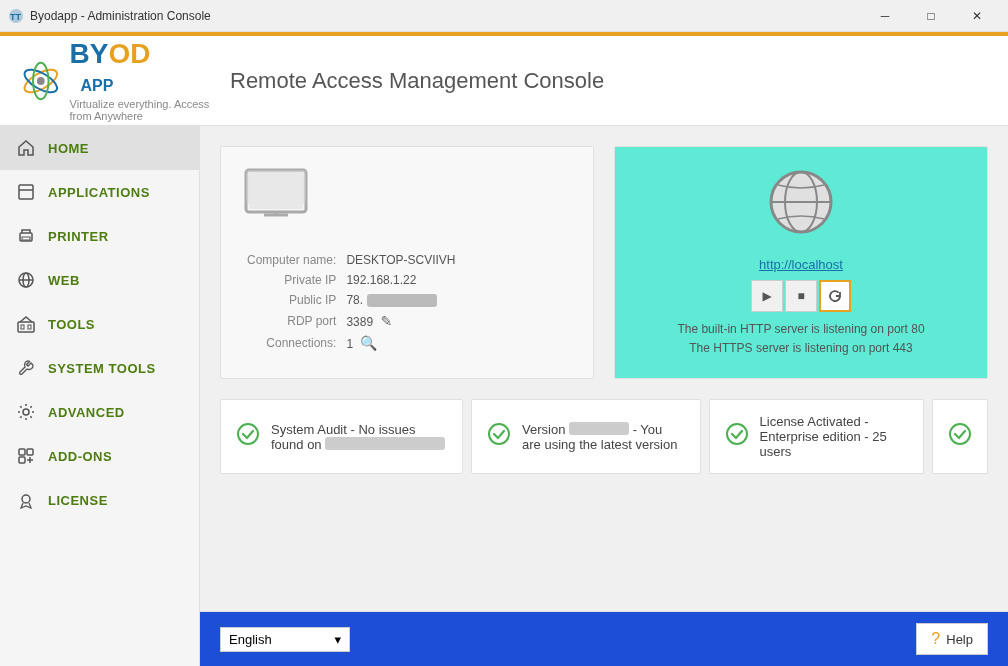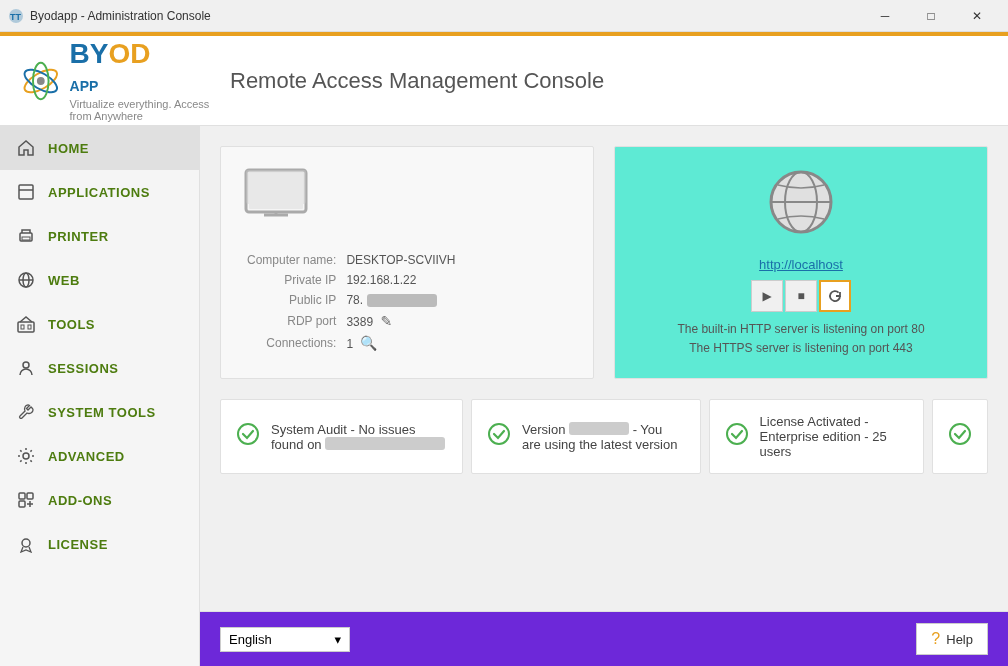--- a/index.html
+++ b/index.html
@@ -135,21 +135,21 @@
       align-items: center;
       gap: 12px;
       font-size: 13px;
       color: #444;
     }
     .check-icon { color: #4caf50; font-size: 20px; flex-shrink: 0; }
 
     
     .footer {
       height: 55px;
-      background: #6d28d9;
+      background: #1d4ed8;
       border-top: 1px solid #e0e0e0;
       display: flex;
       align-items: center;
       padding: 0 20px;
       justify-content: space-between;
     }
     .lang-select {
       display: flex; align-items: center; gap: 6px;
       background: #fff; border: 1px solid #ccc;
       padding: 4px 8px; cursor: pointer; font-size: 13px;
@@ -195,21 +195,21 @@
 
     <svg width="64" height="64" viewBox="0 0 64 64">
       <ellipse cx="32" cy="32" rx="28" ry="12" fill="none" stroke="#e8a020" stroke-width="3" transform="rotate(-30 32 32)"></ellipse>
       <ellipse cx="32" cy="32" rx="28" ry="12" fill="none" stroke="#1a6fa8" stroke-width="3" transform="rotate(30 32 32)"></ellipse>
       <ellipse cx="32" cy="32" rx="28" ry="12" fill="none" stroke="#4caf50" stroke-width="3" transform="rotate(90 32 32)"></ellipse>
       <circle cx="32" cy="32" r="6" fill="#888"></circle>
     </svg>
     <div class="logo-text">
       <div class="logo-byod">
         <span style="color:#1a6fa8">BY</span><span style="color:#e8a020">OD</span><br>
-        <span style="color:#1a6fa8; font-size:14px; font-weight:bold;">APP</span>
+        <span style="color:#1a6fa8; font-size:16px; font-weight:bold;margin-left:11px;">APP</span>
       </div>
       <div class="logo-app">Virtualize everything. Access from Anywhere</div>
     </div>
   </div>
   <div class="header-title">Remote Access Management Console</div>
 </div>
 
 <div class="layout">
 
   <div class="sidebar">
@@ -260,29 +260,20 @@
         <svg width="18" height="18" viewBox="0 0 18 18" fill="none">
           <rect x="1" y="7" width="16" height="10" rx="1" stroke="#555" stroke-width="1.5" fill="none"></rect>
           <rect x="4" y="10" width="3" height="4" stroke="#555" stroke-width="1" fill="none"></rect>
           <rect x="11" y="10" width="3" height="4" stroke="#555" stroke-width="1" fill="none"></rect>
           <path d="M3 7L9 2L15 7" stroke="#555" stroke-width="1.5"></path>
         </svg>
       </div>
       <span>TOOLS</span>
     </div>
 
-    <div class="sidebar-item">
-      <div class="sidebar-icon">
-        <svg width="18" height="18" viewBox="0 0 18 18" fill="none">
-          <circle cx="9" cy="6" r="3" stroke="#555" stroke-width="1.5"></circle>
-          <path d="M3 16c0-3.3 2.7-6 6-6s6 2.7 6 6" stroke="#555" stroke-width="1.5"></path>
-        </svg>
-      </div>
-      <span>SESSIONS</span>
-    </div>
 
     <div class="sidebar-item">
       <div class="sidebar-icon">
         <svg width="18" height="18" viewBox="0 0 18 18" fill="none">
           <path d="M14 4l-3 3-1.5-1.5 3-3C11.3 1.5 9 2 8 4c-1 2 0 4 0 4L3 13c-.6.6-.6 1.4 0 2s1.4.6 2 0l5-5s2 1 4 0c2-1 2.5-3.5 1.5-4.5z" stroke="#555" stroke-width="1.3" fill="none"></path>
         </svg>
       </div>
       <span>SYSTEM TOOLS</span>
     </div>
 

